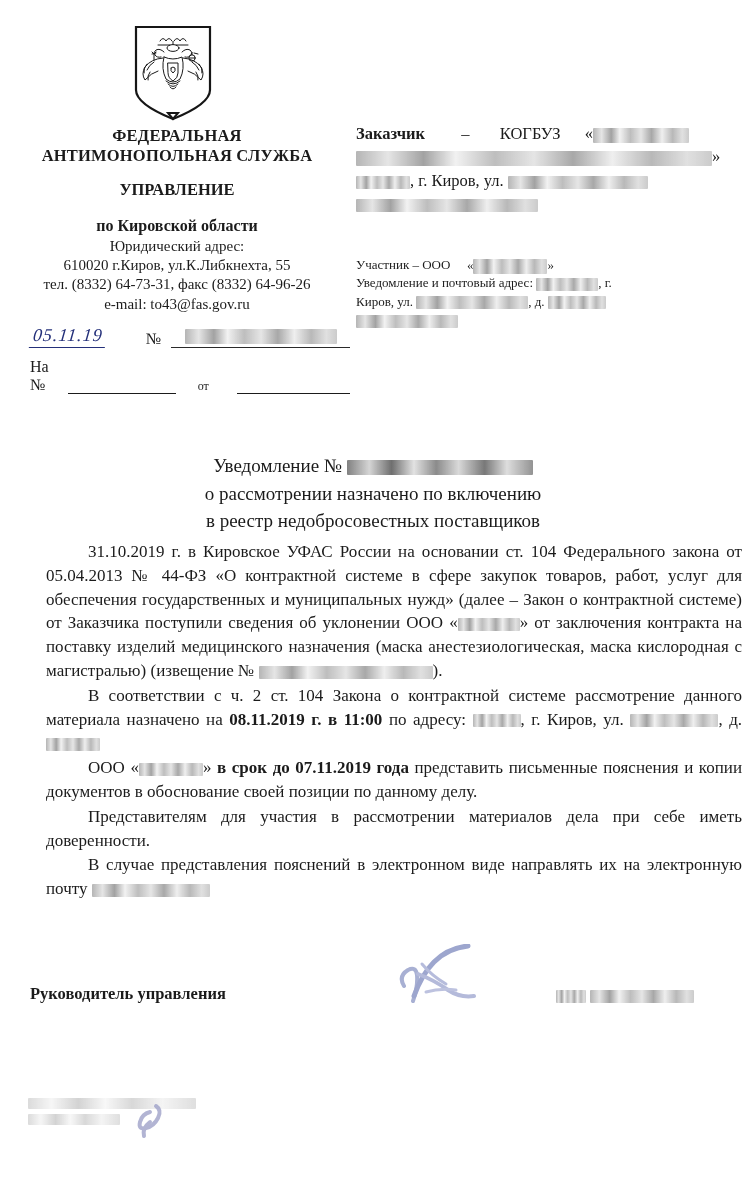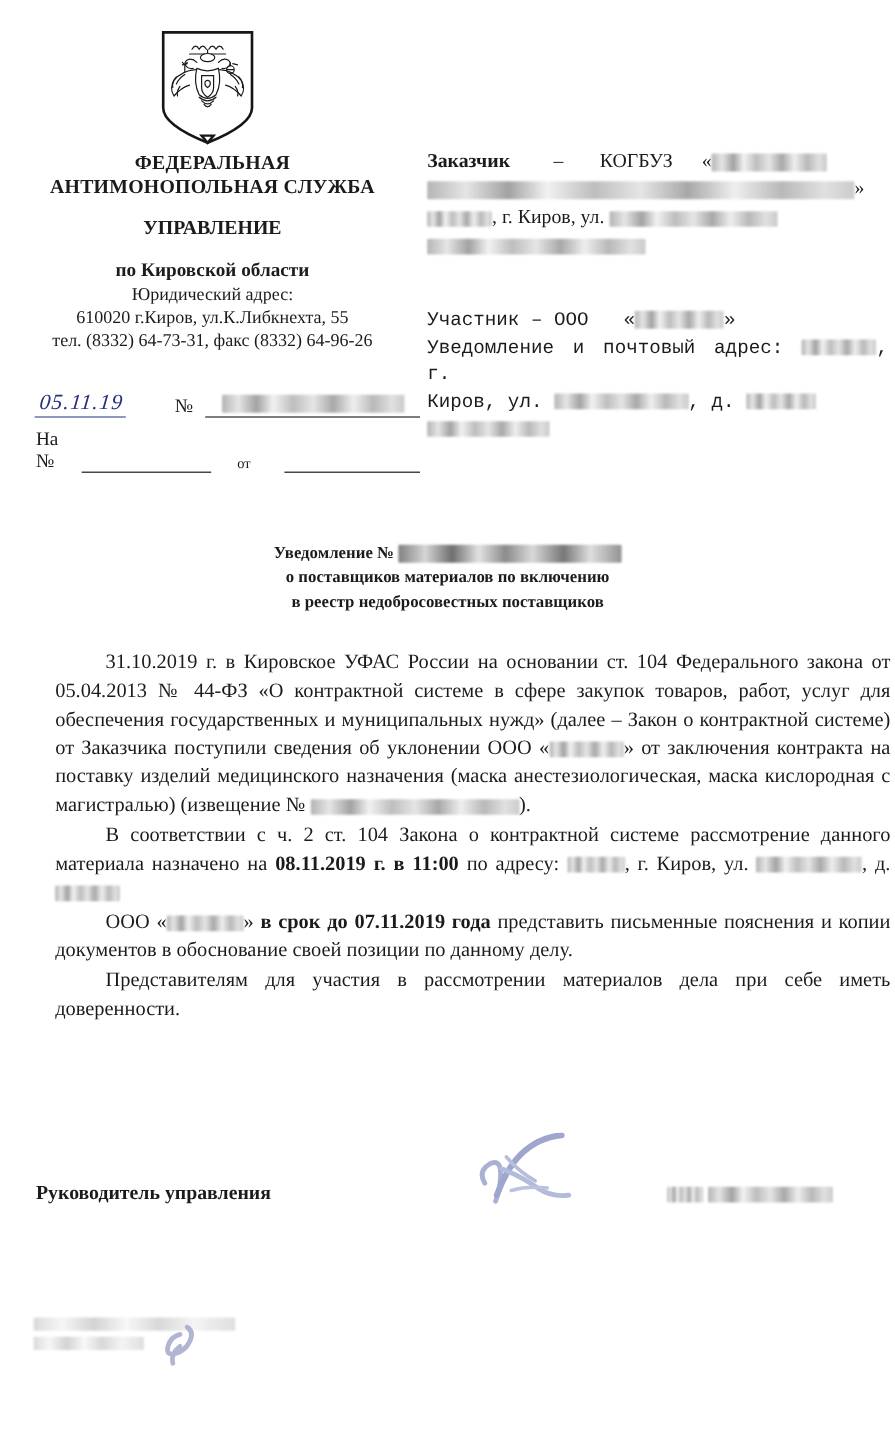--- a/index.html
+++ b/index.html
@@ -123,23 +123,22 @@
     width: 384px;
     font-size: 16.5px;
     line-height: 1.42;
   }
   .addressee .strong { font-weight: bold; }
   .participant {
     position: absolute;
     left: 356px;
     top: 256px;
     width: 384px;
-    font-size: 16px;
+    font-size: 13px;
     line-height: 1.42;
-    font-family: Liberation Mono, monospace;
   }
   .just { text-align: justify; }
 
   
   .redact {
     display: inline-block;
     vertical-align: middle;
     border-radius: 1px;
     background-image:
       linear-gradient(90deg,
@@ -184,22 +183,22 @@
         rgba(165,165,165,0.36) 100%);
   }
 
   
   .doc-title {
     position: absolute;
     left: 60px;
     top: 452px;
     width: 626px;
     text-align: center;
-    font-weight: bold;
-    font-size: 14px;
+    font-weight: normal;
+    font-size: 19px;
     line-height: 1.46;
   }
 
   
   .body-text {
     position: absolute;
     left: 26px;
     top: 540px;
     width: 696px;
     font-size: 17px;
@@ -298,20 +297,21 @@
 
   <div class="letterhead">
     <div class="lh-org">ФЕДЕРАЛЬНАЯ</div>
     <div class="lh-org">АНТИМОНОПОЛЬНАЯ СЛУЖБА</div>
     <div class="lh-gap"></div>
     <div class="lh-dept">УПРАВЛЕНИЕ</div>
     <div class="lh-region">по Кировской области</div>
     <div class="lh-line">Юридический адрес:</div>
     <div class="lh-line">610020 г.Киров, ул.К.Либкнехта, 55</div>
     <div class="lh-line">тел. (8332) 64-73-31, факс (8332) 64-96-26</div>
+    <div class="lh-line">e-mail: to43@fas.gov.ru</div>
   </div>
 
   <div class="refblock">
     <div class="refrow">
       <span class="date-hand">05.11.19</span>
       <span class="ref-no">№</span>
       <span class="ref-fill">
         <span class="redact tall" style="width:152px;position:absolute;left:14px;bottom:3px;"></span>
       </span>
     </div>
@@ -365,21 +365,21 @@
     <div>
       <span class="redact" style="width:102px;"></span>
     </div>
   </div>
 
   <div class="doc-title">
     <div>
       <span>Уведомление №</span>
       <span class="redact tall dark" style="width:186px;"></span>
     </div>
-    <div>о поставщиков материалов по включению</div>
+    <div>о рассмотрении назначено по включению</div>
     <div>в реестр недобросовестных поставщиков</div>
   </div>
 
   <div class="body-text">
     <p>
       <span>31.10.2019 г. в Кировское УФАС России на основании ст. 104  Федерального закона от 05.04.2013 № 44-ФЗ «О контрактной системе в сфере закупок товаров, работ, услуг для обеспечения государственных и муниципальных нужд» (далее – Закон о контрактной системе) от Заказчика поступили сведения об уклонении ООО</span>
       «<span class="redact" style="width:62px;"></span>»
       <span>от заключения контракта на поставку изделий медицинского назначения (маска анестезиологическая, маска кислородная с магистралью) (извещение №</span>
       <span class="redact" style="width:174px;"></span><span>).</span>
     </p>
@@ -391,20 +391,24 @@
       <span class="redact" style="width:88px;"></span><span>, д.</span>
       <span class="redact" style="width:54px;"></span>
     </p>
     <p style="text-indent:42px">
       <span>ООО</span>
       «<span class="redact" style="width:64px;"></span>»
       <span class="b">в срок до 07.11.2019 года</span>
       <span>представить письменные пояснения и копии документов в обоснование своей позиции по данному делу.</span>
     </p>
     <p>Представителям для участия в рассмотрении материалов дела при себе иметь доверенности.</p>
+    <p>
+      <span>В случае представления пояснений в электронном виде направлять их на электронную почту</span>
+      <span class="redact" style="width:118px;"></span>
+    </p>
   </div>
 
   <div class="sign-role">Руководитель управления</div>
 
   <div class="sign-mark">
     <svg width="150" height="72" viewBox="0 0 150 72" xmlns="http://www.w3.org/2000/svg">
       <g fill="none" stroke="#9aa3cc" stroke-linecap="round" stroke-linejoin="round" opacity="0.85">
         <path d="M12 42 q-6-10 4-16 q8-4 9 5 q1 12-4 26" stroke-width="4"></path>
         <path d="M22 52 q8-22 20-34 q14-14 34-16" stroke-width="5" stroke="#8d97c6"></path>
         <path d="M26 30 q16 6 30 16 q12 8 26 6" stroke-width="4" stroke="#a7aed4"></path>

